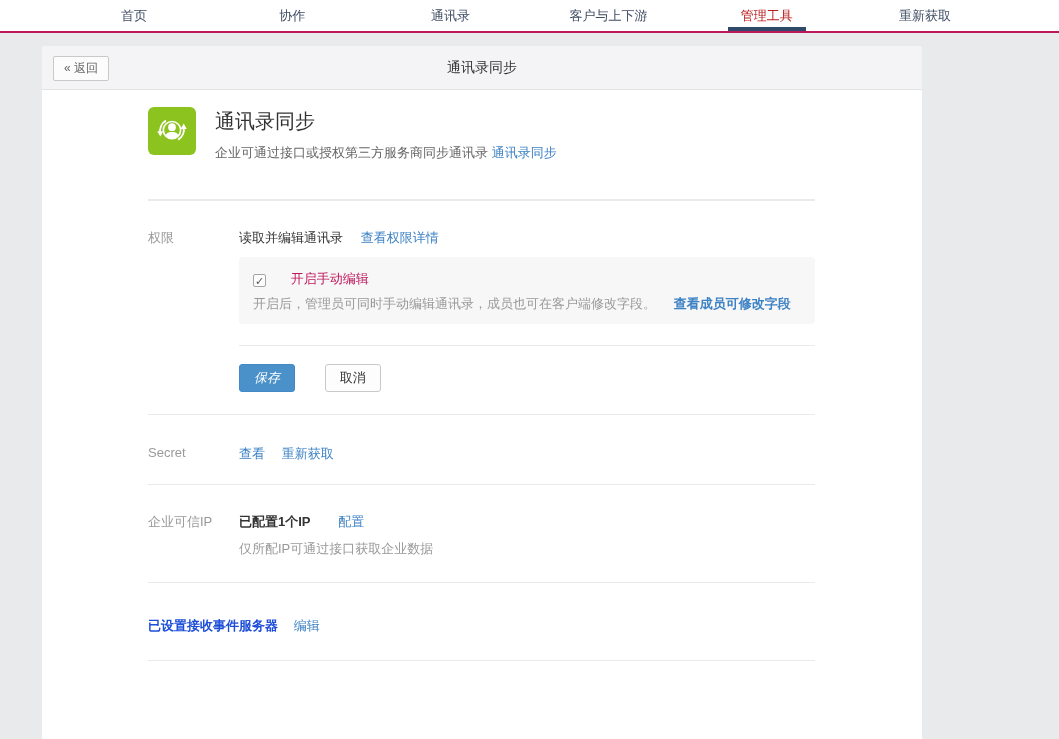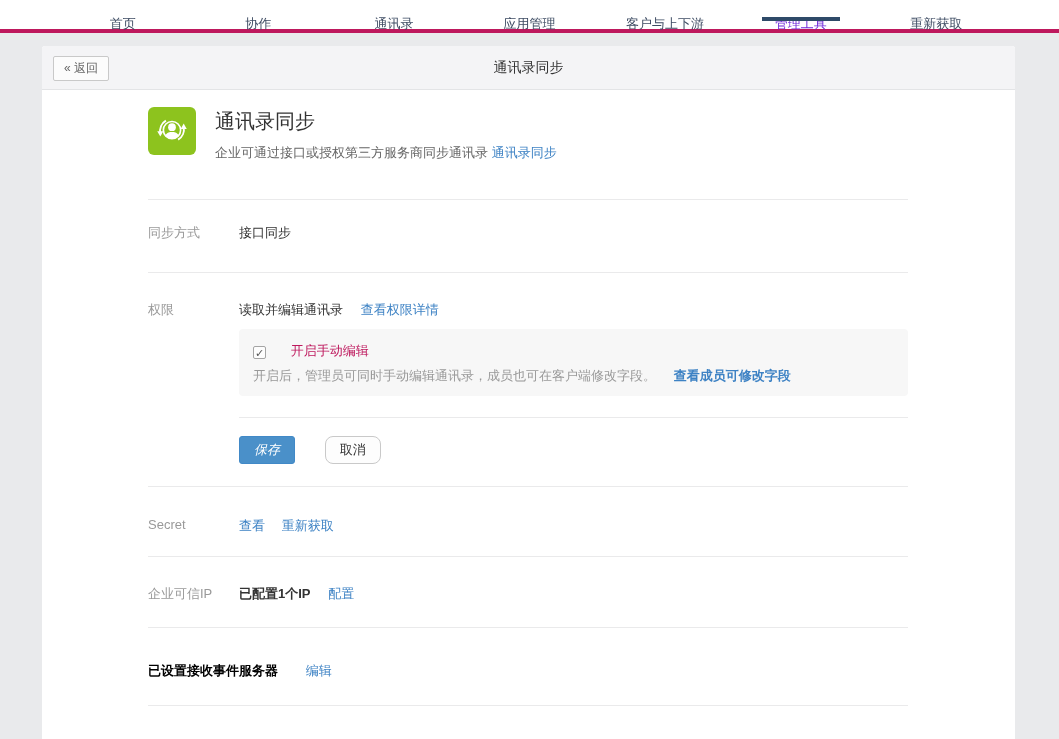--- a/index.html
+++ b/index.html
@@ -6,34 +6,34 @@
   html,body { width:1059px; height:739px; }
   body {
     background:#e9eaec;
     font-family:"Liberation Sans","DejaVu Sans",sans-serif;
     font-size:13px; color:#333;
     overflow:hidden; position:relative;
   }
   
   .navbar {
     height:33px; background:#ffffff; display:flex;
-    padding:8px 55px; border-bottom:4px solid #be185d;
+    padding:0 55px; border-bottom:2px solid #be185d;
   }
   .nav-item {
     flex:1; text-align:center; line-height:32px; font-size:13px;
     color:#3e4c63; position:relative; cursor:pointer; white-space:nowrap;
   }
-  .nav-item.active { color:#6d28d9; }
+  .nav-item.active { color:#b91c1c; }
   .nav-item.active::after {
     content:""; position:absolute; left:50%; transform:translateX(-50%);
     bottom:0; width:78px; height:4px; background:#2e4a68;
   }
   
   .card {
-    position:absolute; top:46px; left:42px; width:973px; height:693px;
+    position:absolute; top:46px; left:42px; width:880px; height:693px;
     background:#ffffff; border-radius:3px 3px 0 0;
   }
   .card-header {
     height:44px; background:#f4f4f6; border-bottom:1px solid #e3e4e6;
     border-radius:3px 3px 0 0; position:relative;
     display:flex; align-items:center; justify-content:center;
   }
   .back-btn {
     position:absolute; left:11px; top:10px; height:25px; line-height:23px;
     padding:0 10px; background:#fcfcfc; border:1px solid #c9c9c9;
@@ -73,38 +73,37 @@
   .manual-label { margin-left:7px; color:#be185d; }
   .manual-desc { margin-top:7px; color:#999; line-height:17px; }
   .inner-divider { border-top:1px solid #eaeaeb; margin-top:21px; }
   .btn-row { margin-top:18px; padding-bottom:22px; }
   .btn {
     display:inline-block; height:28px; line-height:26px; padding:0 14px;
     font-size:13px; border-radius:3px; cursor:pointer; border:1px solid #c9c9c9;
     background:#fdfdfd; color:#333;
   }
   .btn-primary { background:#4a90c9; border-color:#4189c7; color:#fff;font-style:italic; }
-  .btn + .btn { margin-left:12px;border-radius:8px; }
+  .btn + .btn { margin-left:12px; }
   .secret-row { padding:30px 0 21px; }
   .secret-row .row-value a { margin-right:13px; }
   .ip-row { padding:28px 0 24px; }
-  .ip-value { font-weight:bold; margin-right:14px; }
+  .ip-value { font-weight:bold; margin-right:24px; }
   .ip-note { margin-top:9px; color:#999; }
   .event-row { padding:34px 0 25px; font-size:13px; }
-  .event-text { font-weight:bold; color:#000000; margin-right:24px; }
+  .event-text { font-weight:bold; color:#1d4ed8; margin-right:12px; }
   .close-row { padding-top:25px; }
 </style>
 </head>
 <body>
 
 <div class="navbar">
   <div class="nav-item">首页</div>
   <div class="nav-item">协作</div>
   <div class="nav-item">通讯录</div>
-  <div class="nav-item">应用管理</div>
   <div class="nav-item">客户与上下游</div>
   <div class="nav-item active">管理工具</div>
   <div class="nav-item">重新获取</div>
 </div>
 
 <div class="card">
 
   <div class="card-header">
     <span class="back-btn">« 返回</span>
     <span class="card-title">通讯录同步</span>
@@ -135,24 +134,20 @@
         <div class="app-title">通讯录同步</div>
         <div class="app-desc">
           <span>企业可通过接口或授权第三方服务商同步通讯录</span>
           <a class="link">通讯录同步</a>
         </div>
       </div>
     </div>
 
     <div class="divider d1"></div>
 
-    <div class="row sync-row">
-      <div class="row-label">同步方式</div>
-      <div class="row-value">接口同步</div>
-    </div>
 
     <div class="divider"></div>
 
     <div class="row perm-row perm-line">
       <div class="row-label">权限</div>
       <div class="row-value">
         <div>
           <span>读取并编辑通讯录</span>
           <a class="link">查看权限详情</a>
         </div>
@@ -189,20 +184,21 @@
 
     <div class="divider"></div>
 
     <div class="row ip-row">
       <div class="row-label">企业可信IP</div>
       <div class="row-value">
         <div>
           <span class="ip-value">已配置1个IP</span>
           <a class="link">配置</a>
         </div>
+        <div class="ip-note">仅所配IP可通过接口获取企业数据</div>
       </div>
     </div>
 
     <div class="divider"></div>
 
     <div class="event-row">
       <span class="event-text">已设置接收事件服务器</span>
       <a class="link">编辑</a>
     </div>
 

